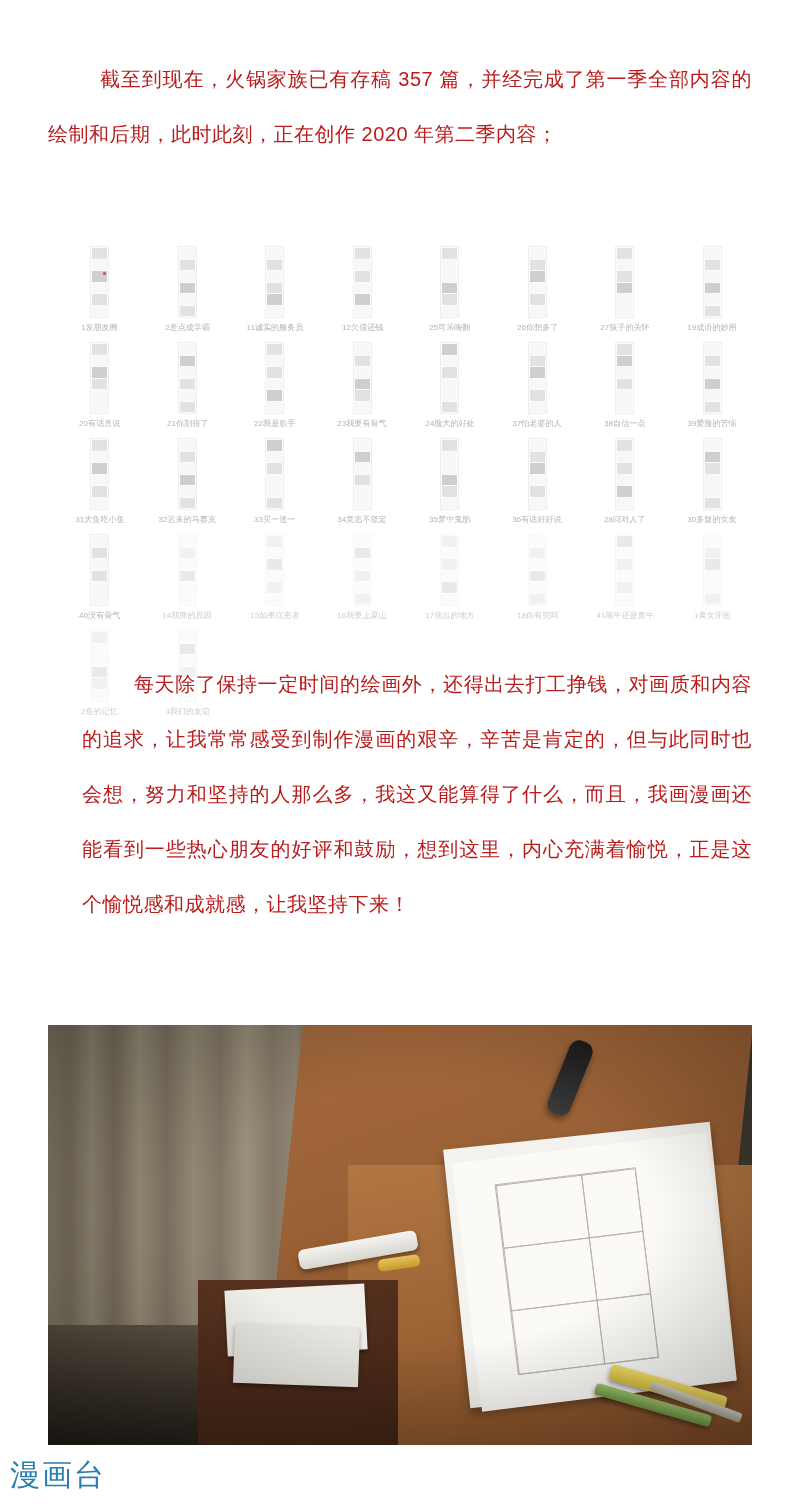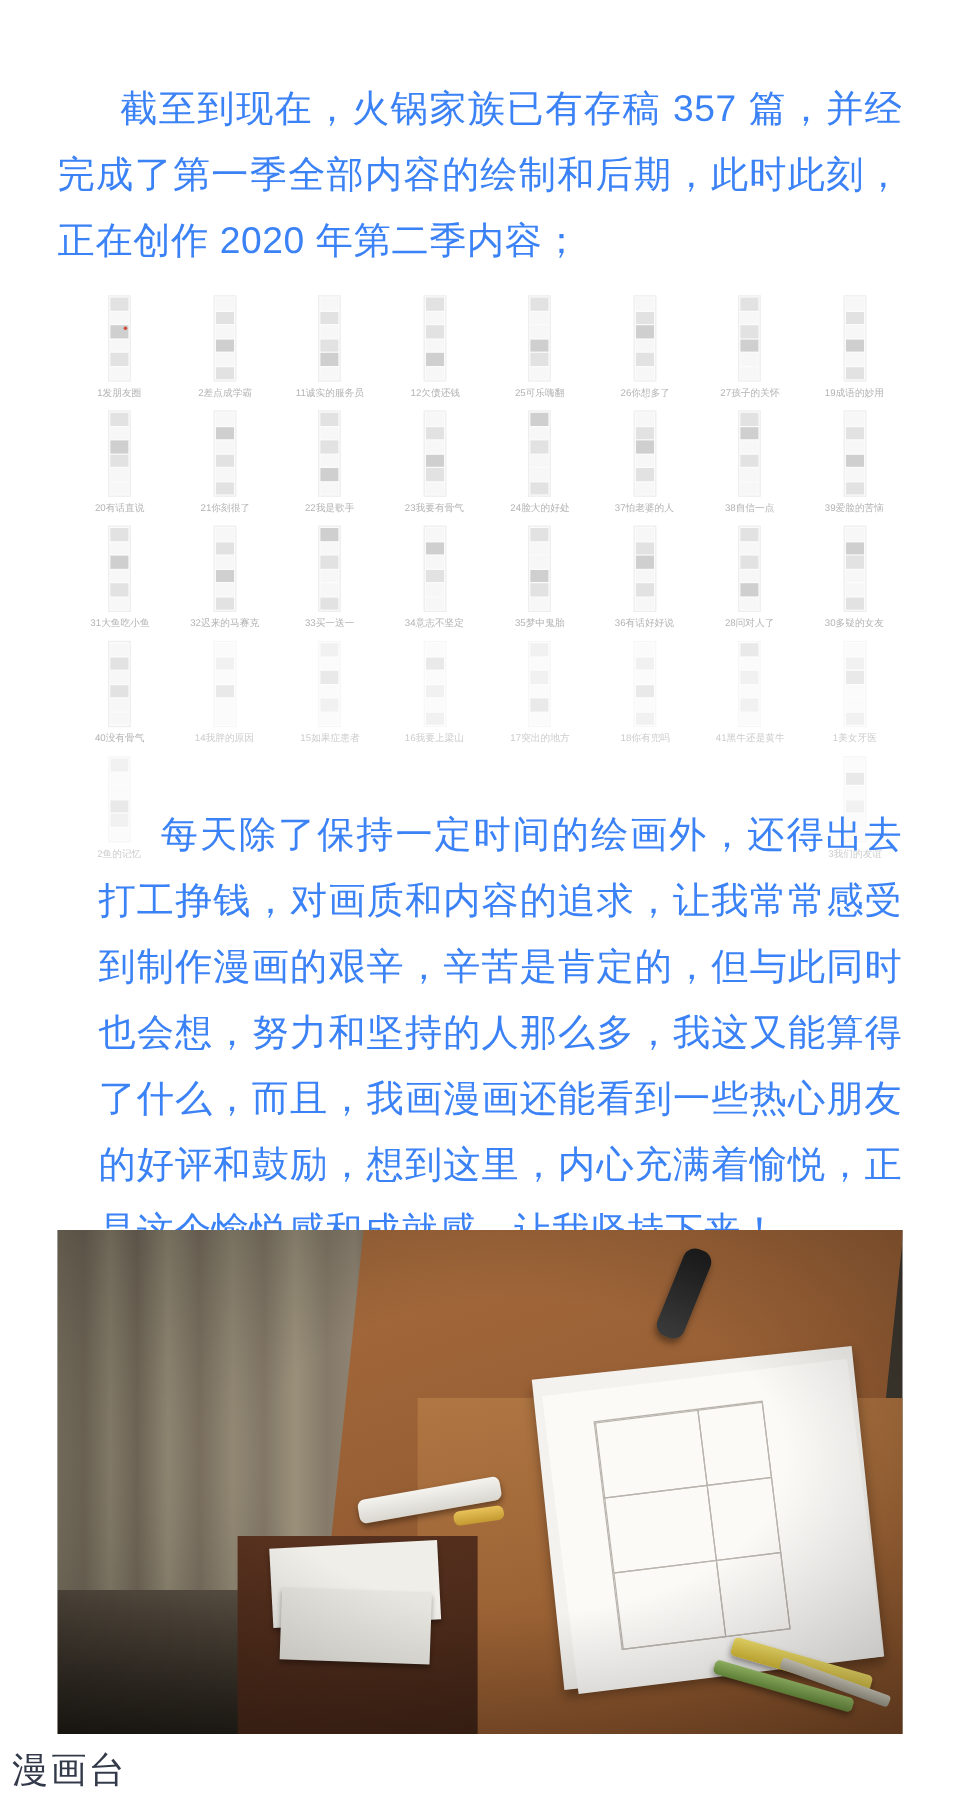--- a/index.html
+++ b/index.html
@@ -17,24 +17,24 @@
   }
   .page {
     width: 800px;
     height: 1504px;
     position: relative;
     background: #ffffff;
   }
 
   
   .para {
-    font-size: 31px;
+    font-size: 20px;
     line-height: 55px;
     letter-spacing: 0.5px;
-    color: #3b82f6;
+    color: #b91c1c;
     text-indent: 52px;
     padding: 0 48px 0 48px;
     text-align: justify;
   }
   #para-top {
     position: absolute;
     top: 32px;
     left: 0;
     right: 0;
   }
@@ -48,21 +48,20 @@
 
   
   .grid {
     position: absolute;
     top: 246px;
     left: 56px;
     width: 700px;
     display: flex;
     flex-wrap: wrap;
     gap: 0px;
-    justify-content: space-between;
   }
   .thumb-cell {
     width: 87.5px;
     height: 96px;
     display: flex;
     flex-direction: column;
     align-items: center;
     justify-content: flex-start;
   }
   .thumb-strip {
@@ -253,21 +252,21 @@
     background: radial-gradient(ellipse at 55% 45%, rgba(0,0,0,0) 40%, rgba(0,0,0,0.35) 100%);
     pointer-events: none;
   }
 
   
   .watermark {
     position: absolute;
     left: 10px;
     bottom: 8px;
     font-size: 30px;
-    color: #0f172a;
+    color: #0369a1;
     font-family: "Liberation Serif", serif;
     letter-spacing: 2px;
     opacity: 0.85;
   }
 </style>
 </head>
 <body>
 
 <div class="page">
 

